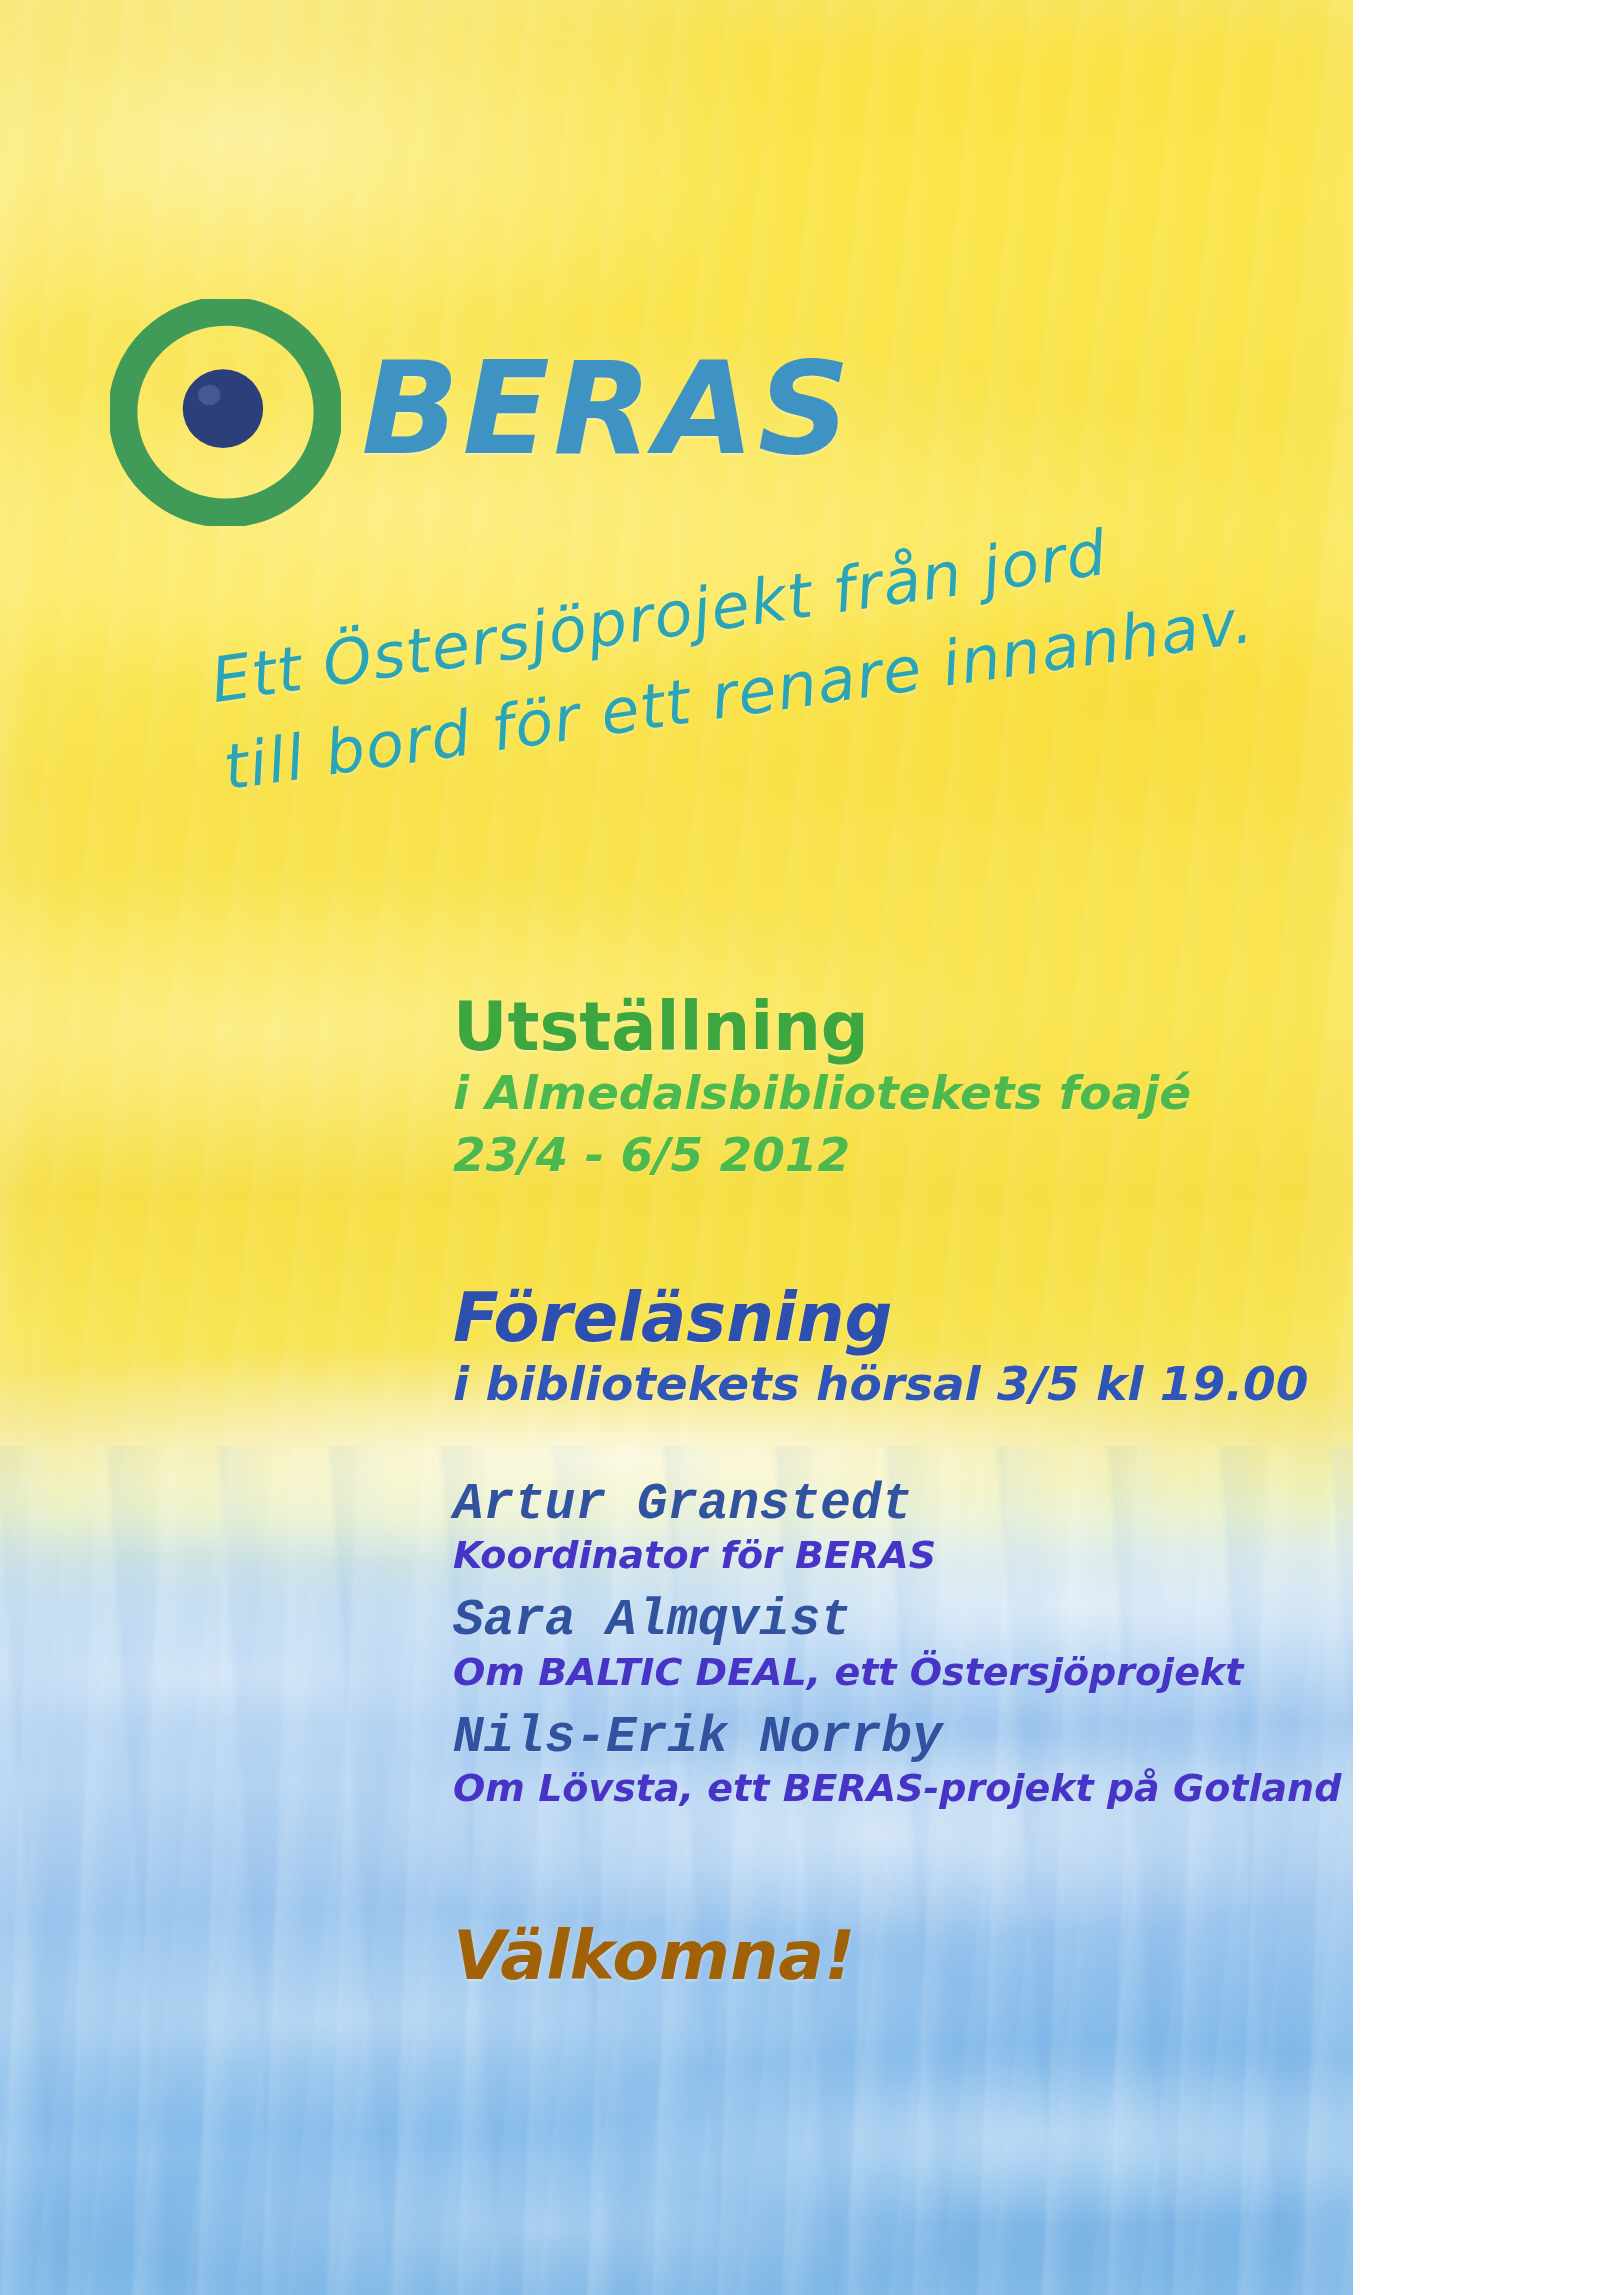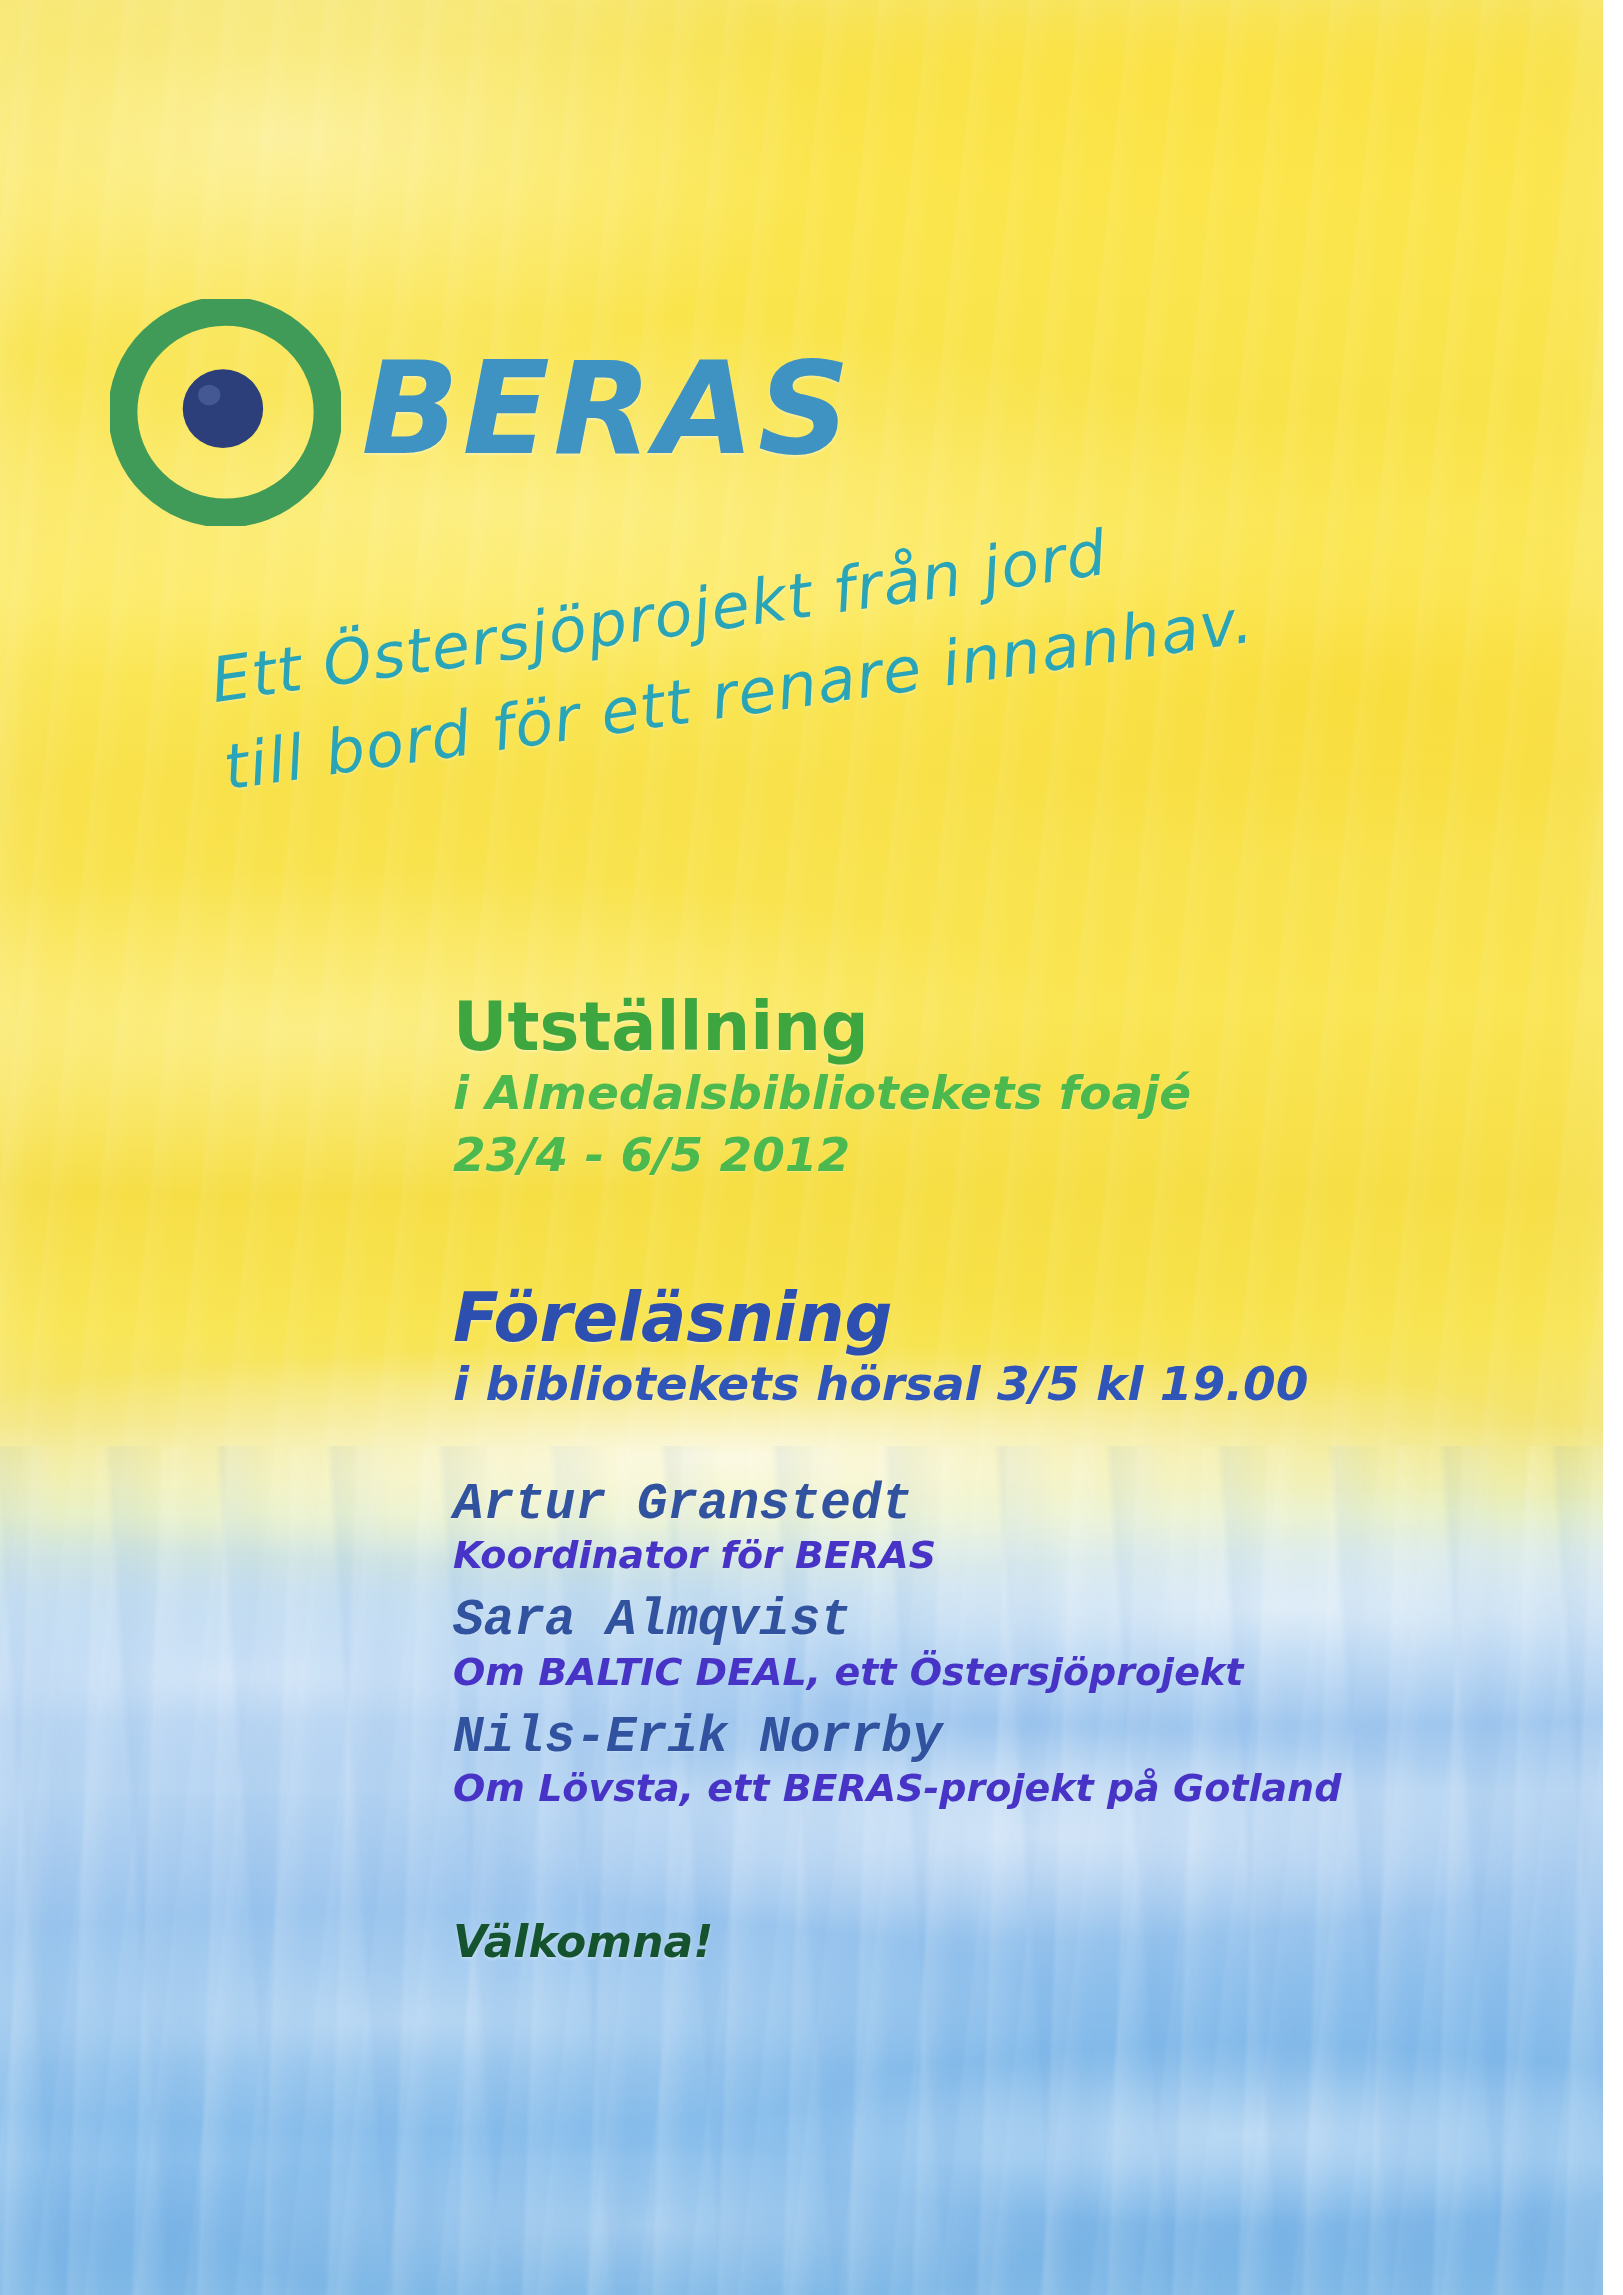--- a/index.html
+++ b/index.html
@@ -5,21 +5,21 @@
   html, body {
     margin: 0;
     padding: 0;
     background: #ffffff;
   }
   body {
     font-family: "DejaVu Sans", sans-serif;
   }
   .poster {
     position: relative;
-    width: 1603px;
+    width: 1353px;
     height: 2295px;
     overflow: hidden;
     background: #f7e24a;
   }
 
   
   .bg-base {
     position: absolute;
     inset: 0;
     background:
@@ -201,25 +201,25 @@
     font-family: "DejaVu Sans", sans-serif;
     font-style: italic;
     font-weight: bold;
     font-size: 38px;
     line-height: 1.2;
   }
   .speaker {
     margin-bottom: 13.7px;
   }
   .welcome {
-    color: #14532d;
-    font-family: "DejaVu Sans", sans-serif;
-    font-style: italic;
-    font-weight: bold;
-    font-size: 44px;
+    color: #a16207;
+    font-family: "DejaVu Sans", sans-serif;
+    font-style: italic;
+    font-weight: bold;
+    font-size: 68px;
     text-shadow: 0 1.7px 3.4px rgba(255,255,255,0.35);
     text-align: right;
   }
 
   .blk-exhibition { top: 992px; }
   .blk-lecture { top: 1283px; }
   .blk-speakers { top: 1476px; }
   .blk-welcome { top: 1916px; }
 </style>
 </head>

